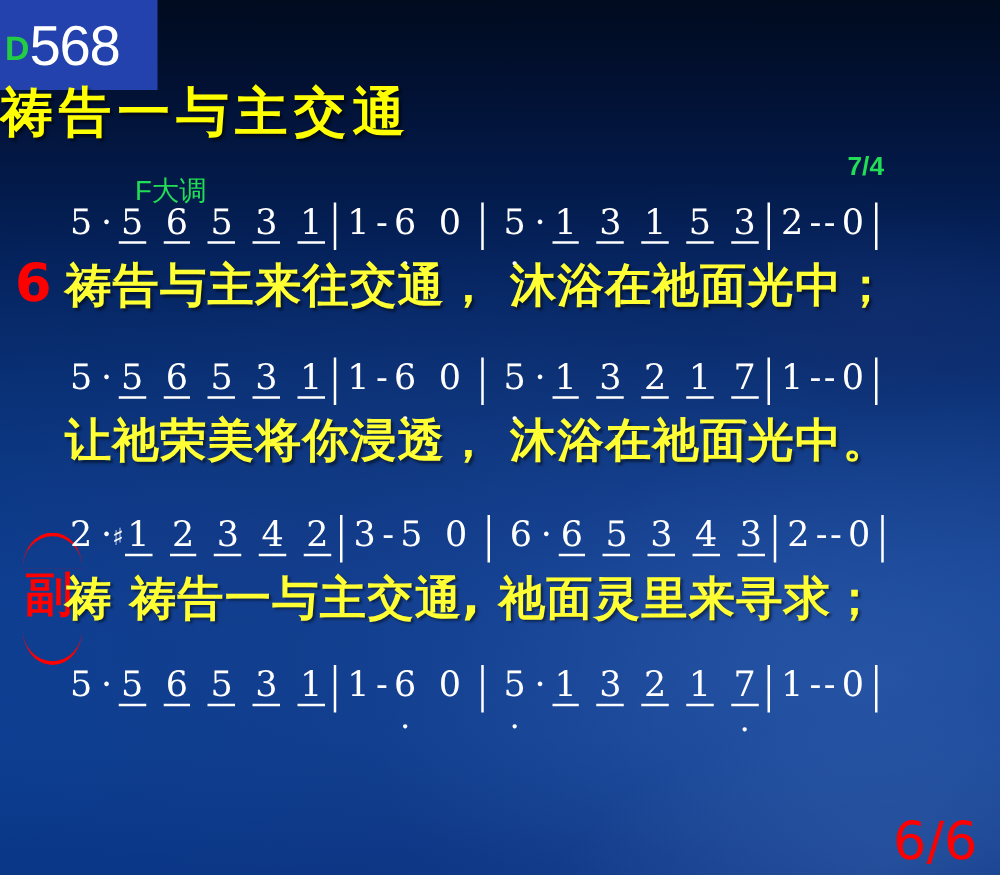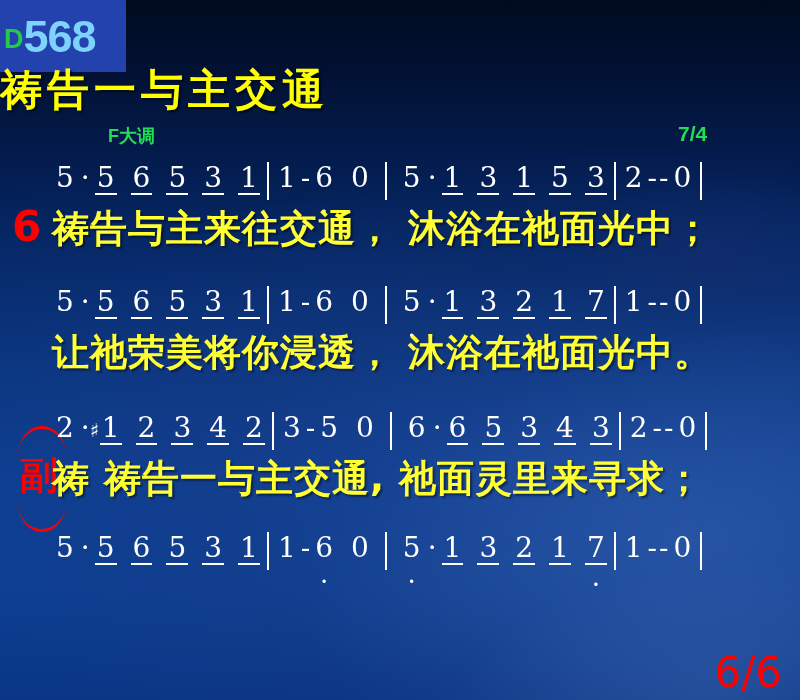--- a/index.html
+++ b/index.html
@@ -63,23 +63,23 @@
   }
   #hymn-badge .pre {
     color: #22cc44;
     font-size: 27px;
     font-weight: 700;
     line-height: 1;
     position: relative;
     top: 3px;
   }
   #hymn-badge .num {
-    color: #7dd3fc;
+    color: #ffffff;
     font-size: 45px;
-    font-weight: 700;
+    font-weight: 400;
     line-height: 1;
     letter-spacing: -1px;
   }
 
   
   #title {
     position: absolute;
     left: 0; right: 0;
     top: 62px;
     text-align: left;
@@ -87,24 +87,24 @@
     font-family: "DejaVu Serif", serif;
     font-size: 42px;
     font-weight: 700;
     letter-spacing: 5px;
     text-shadow: 2px 2px 2px rgba(0,0,0,0.55);
   }
 
   #key-label {
     position: absolute;
     left: 108px;
-    top: 124px;
+    top: 138px;
     color: #22dd55;
-    font-size: 18px;
-    font-weight: 700;
+    font-size: 22px;
+    font-weight: 400;
   }
   #time-signature {
     position: absolute;
     left: 678px;
     top: 122px;
     color: #22dd55;
     font-size: 21px;
     font-weight: 700;
   }
 

